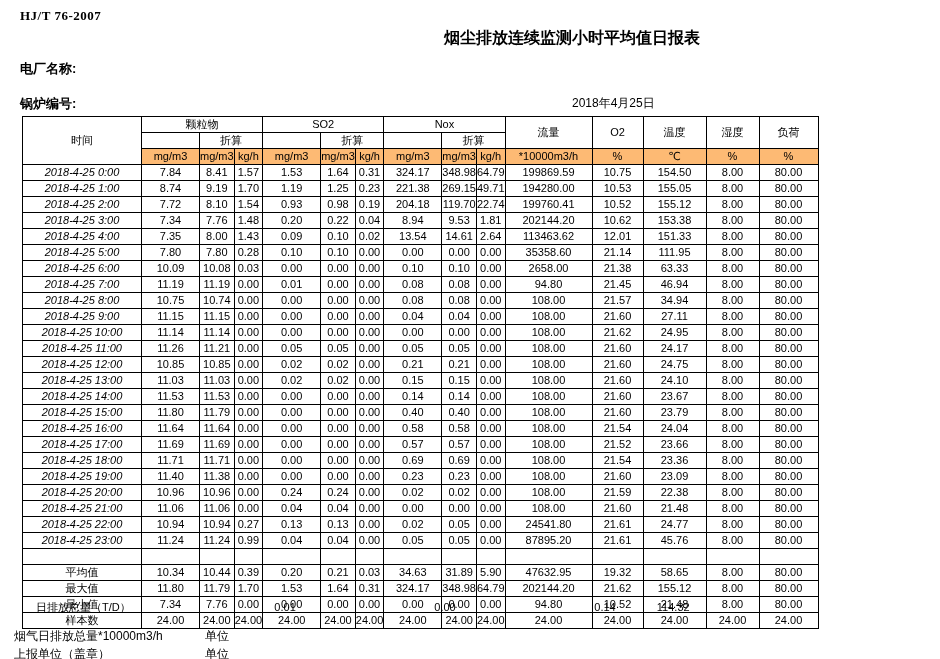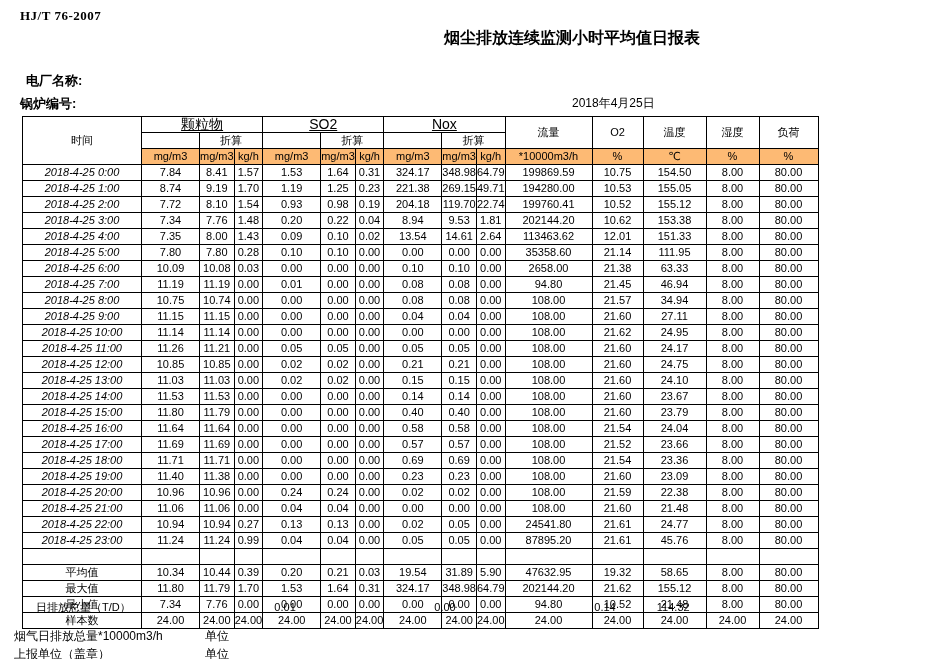--- a/index.html
+++ b/index.html
@@ -1,24 +1,24 @@
 <!DOCTYPE html>
 <html><head>
 <meta charset="utf-8">
 <style>
   html,body{margin:0;padding:0;background:#fff;}
   body{width:940px;height:659px;font-family:"Liberation Sans","DejaVu Sans",sans-serif;color:#000;position:relative;overflow:hidden;}
   .std-code{position:absolute;left:20px;top:8px;font-family:"Liberation Serif","DejaVu Serif",serif;font-weight:bold;font-size:13px;letter-spacing:.5px;}
   .main-title{position:absolute;left:0;top:28px;width:700px;text-align:right;font-weight:bold;font-size:16px;font-family:"Liberation Sans","DejaVu Sans",sans-serif;}
-  .label-plant{position:absolute;left:20px;top:72px;font-weight:bold;font-size:13px;margin-left:6px;}
+  .label-plant{position:absolute;left:20px;top:60px;font-weight:bold;font-size:13px;}
   .label-boiler{position:absolute;left:20px;top:95px;font-weight:bold;font-size:13px;}
   .report-date{position:absolute;left:572px;top:95px;font-size:12px;}
   table.rpt{position:absolute;left:22px;top:116px;border-collapse:collapse;font-size:11px;}
   table.rpt td,table.rpt th{border:1px solid #000;padding:0;margin:0;text-align:center;font-weight:normal;height:15px;line-height:15px;white-space:nowrap;}
-  .grp{font-size:14px;text-decoration:underline;}
+  .grp{font-size:11px;}
   .unit-row td{background:#fdba74;}
   .time-cell{text-align:center;padding-right:4px;font-style:italic;}
   .num{text-align:right;padding-right:6px;}
   .blankrow td{height:13px;}
   .sum-label{text-align:center;}
   .daytotal td{height:16px;}
   .footer1{position:absolute;left:14px;top:628px;font-size:12px;}
   .footer2{position:absolute;left:14px;top:646px;font-size:12px;}
   .footer3{position:absolute;left:205px;top:646px;font-size:12px;}
   .unitlbl{position:absolute;left:205px;top:628px;font-size:12px;}
@@ -505,21 +505,21 @@
     </tr>
 
     <tr>
         <td class="sum-label">平均值</td>
         <td class="num">10.34</td>
         <td class="num">10.44</td>
         <td class="num">0.39</td>
         <td class="num">0.20</td>
         <td class="num">0.21</td>
         <td class="num">0.03</td>
-        <td class="num">19.54</td>
+        <td class="num">34.63</td>
         <td class="num">31.89</td>
         <td class="num">5.90</td>
         <td class="num">47632.95</td>
         <td class="num">19.32</td>
         <td class="num">58.65</td>
         <td class="num">8.00</td>
         <td class="num">80.00</td>
       </tr>
     <tr>
         <td class="sum-label">最大值</td>

